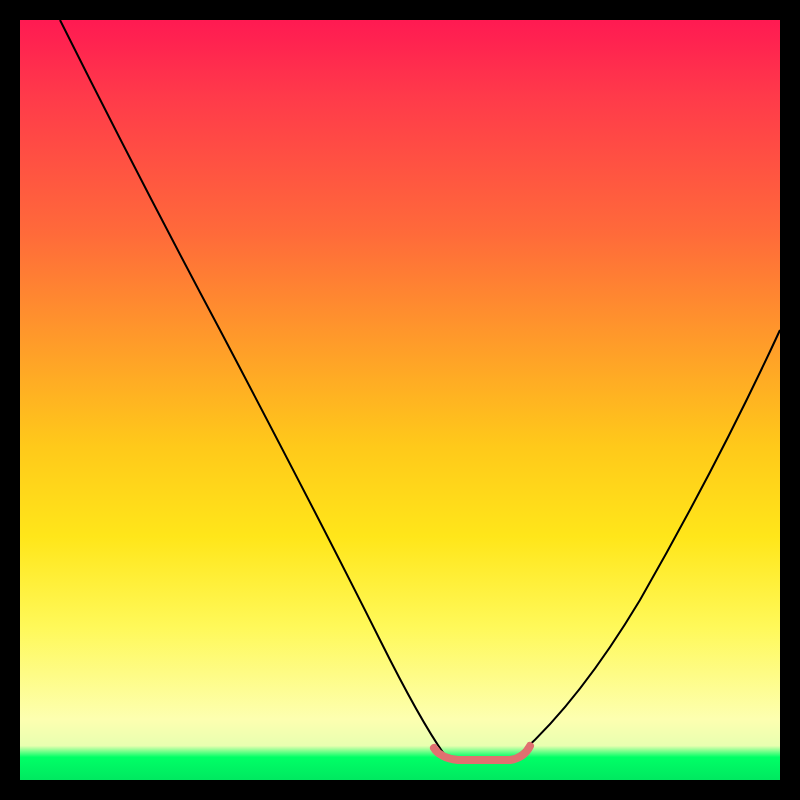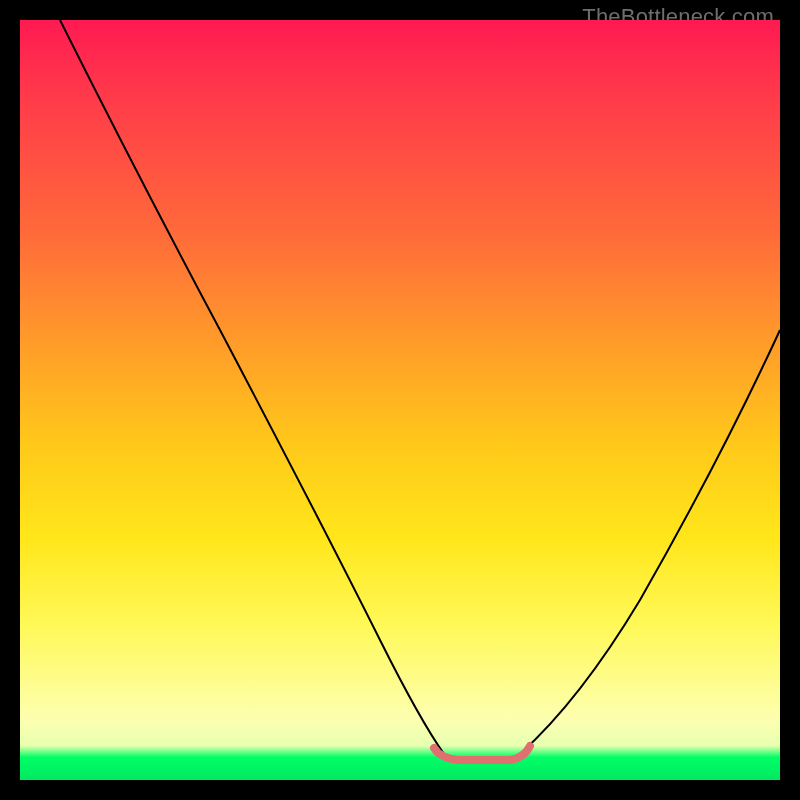--- a/index.html
+++ b/index.html
@@ -67,21 +67,20 @@
     stroke: #e07070;
     stroke-width: 8;
     stroke-linecap: round;
   }
 </style>
 </head>
 <body>
 
 <div class="frame">
 
-  <div class="watermark">TheBottleneck.com</div>
 
   <div class="plot-area">
     <div class="gradient-bg"></div>
 
     <svg class="curve" viewBox="0 0 760 760" preserveAspectRatio="none">
 
       <path class="curve-path" d="M 40 0
                Q 120 160 200 310
                Q 300 500 360 620
                Q 400 700 424 734"></path>

